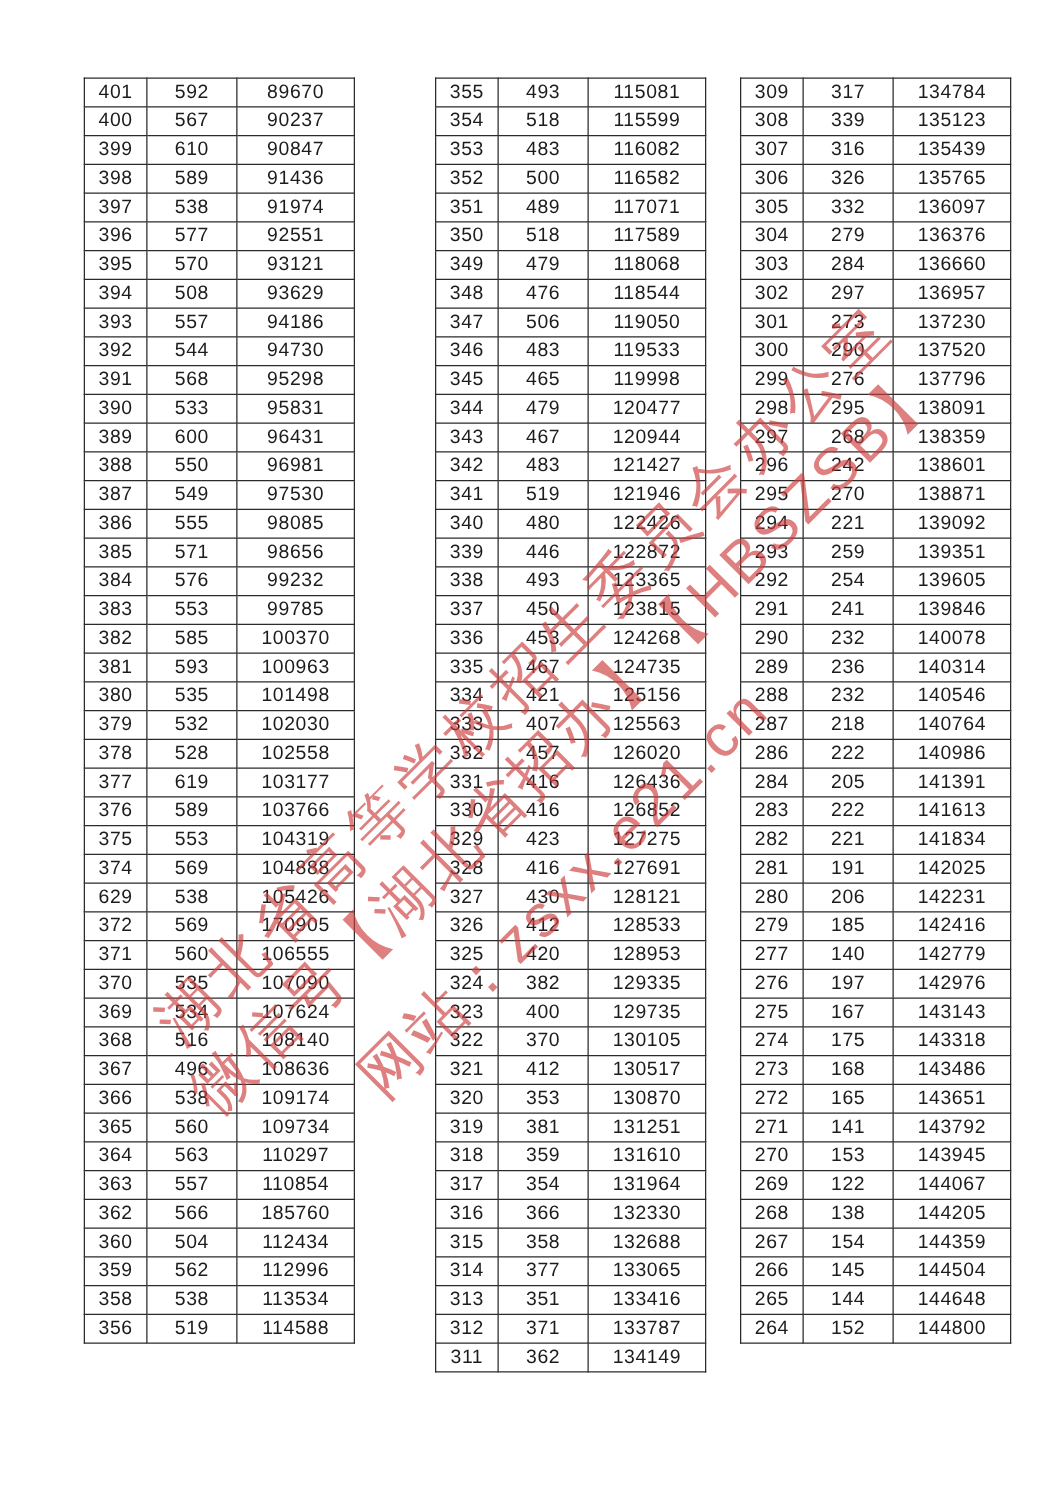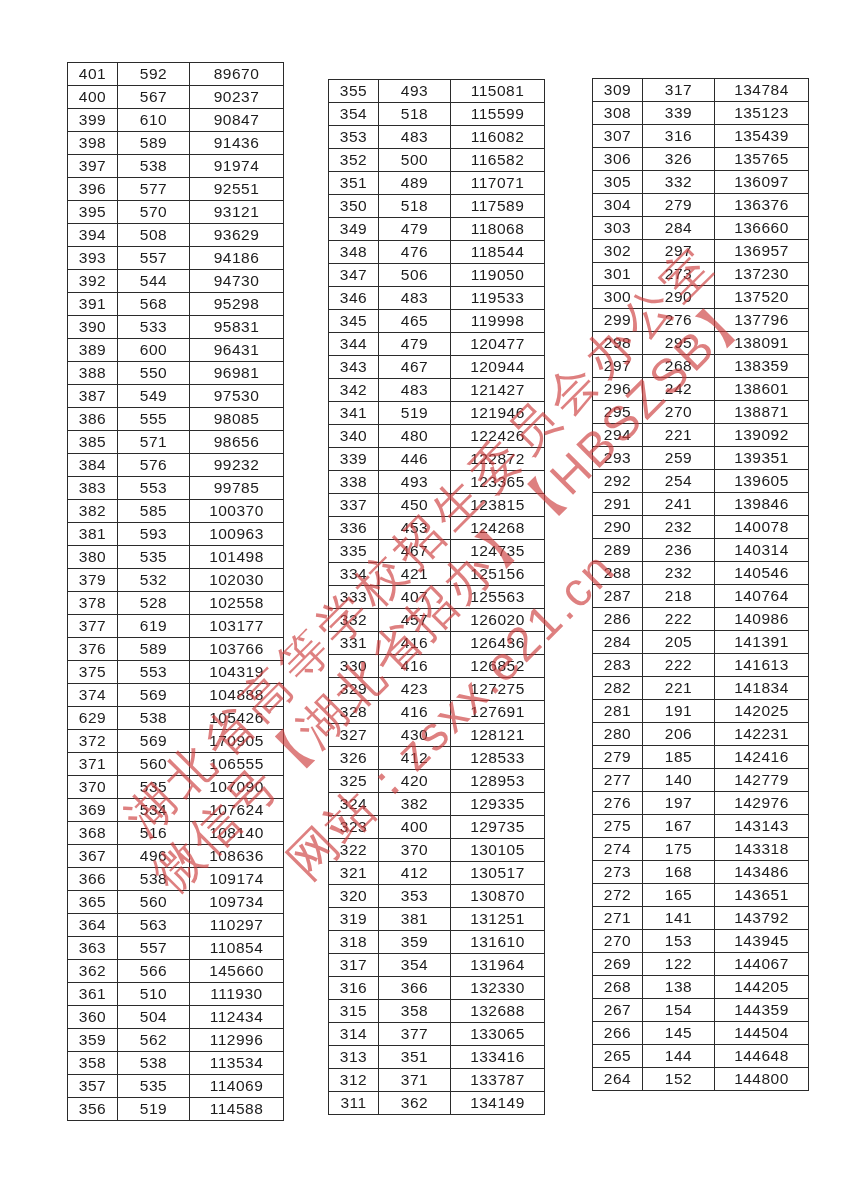--- a/index.html
+++ b/index.html
@@ -28,22 +28,22 @@
     padding: 0;
     text-align: center;
     vertical-align: middle;
     font-size: 15.5px;
     color: #1c1c1c;
     letter-spacing: 0.5px;
     overflow: hidden;
     white-space: nowrap;
   }
   #table-0 { left: 67px; border-radius: 13px; }
-  #table-1 { left: 328px; margin-top: 17px; }
-  #table-2 { left: 592px; margin-top: 16px; }
+  #table-1 { left: 348px; }
+  #table-2 { left: 592px; }
   col.c-score { width: 50px; }
   col.c-count { width: 72px; }
   col.c-cum   { width: 94px; }
 
   .watermark {
     position: absolute;
     left: 57px;
     top: 512px;
     width: 800px;
     height: 200px;
@@ -267,46 +267,36 @@
           <td>110297</td>
         </tr>
         <tr>
           <td>363</td>
           <td>557</td>
           <td>110854</td>
         </tr>
         <tr>
           <td>362</td>
           <td>566</td>
-          <td>145660</td>
-        </tr>
-        <tr>
-          <td>361</td>
-          <td>510</td>
-          <td>111930</td>
+          <td>185760</td>
         </tr>
         <tr>
           <td>360</td>
           <td>504</td>
           <td>112434</td>
         </tr>
         <tr>
           <td>359</td>
           <td>562</td>
           <td>112996</td>
         </tr>
         <tr>
           <td>358</td>
           <td>538</td>
           <td>113534</td>
-        </tr>
-        <tr>
-          <td>357</td>
-          <td>535</td>
-          <td>114069</td>
         </tr>
         <tr>
           <td>356</td>
           <td>519</td>
           <td>114588</td>
         </tr>
       </tbody>
   </table>
 
   <table class="score-table" id="table-1">

